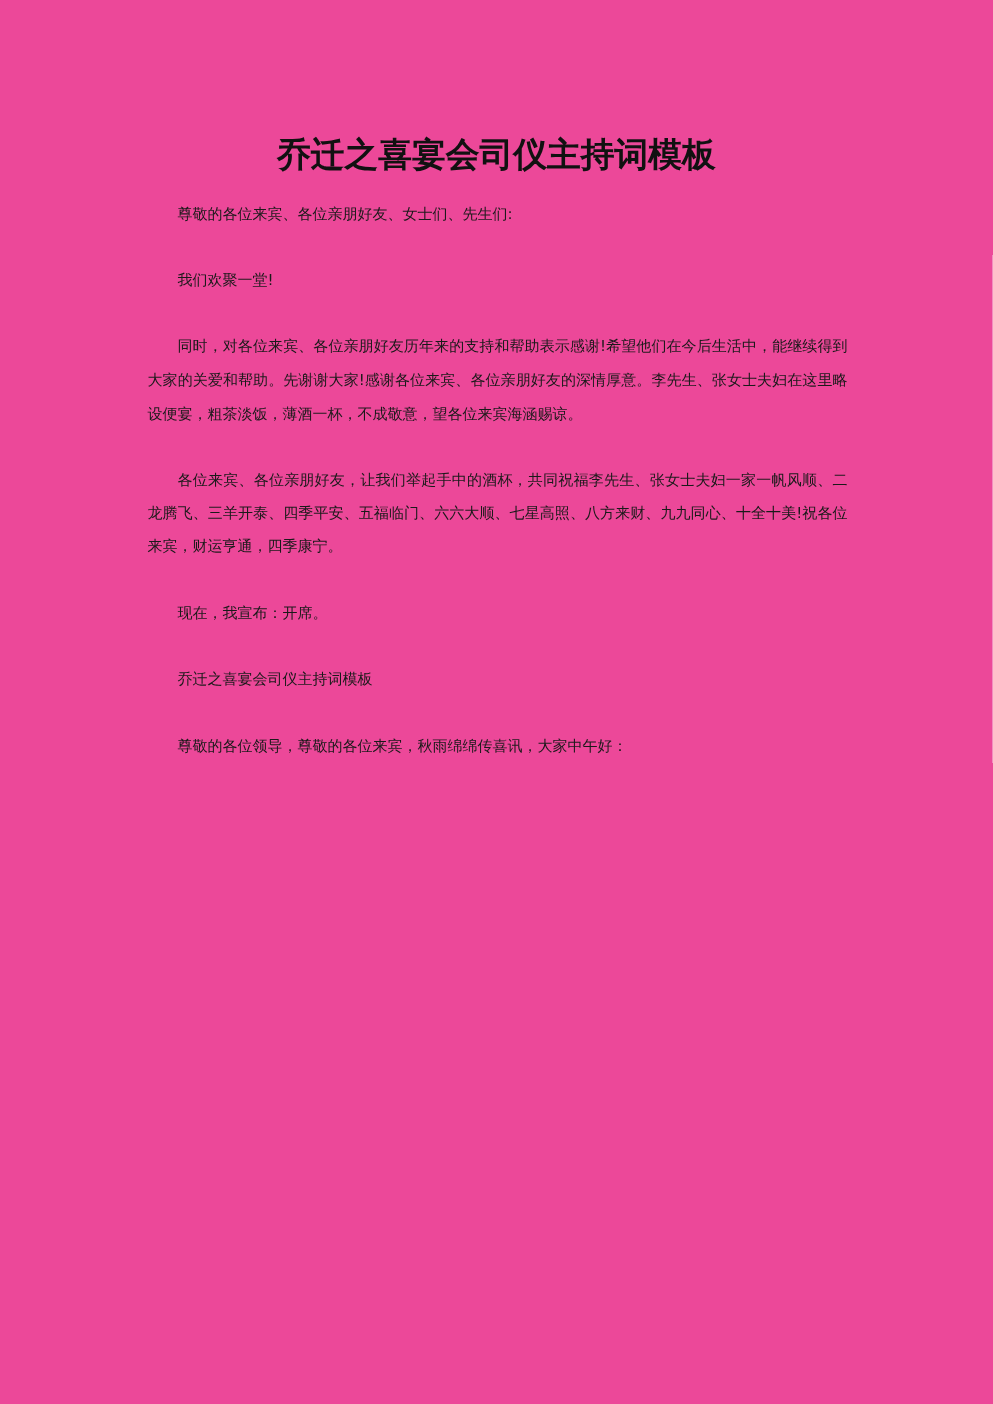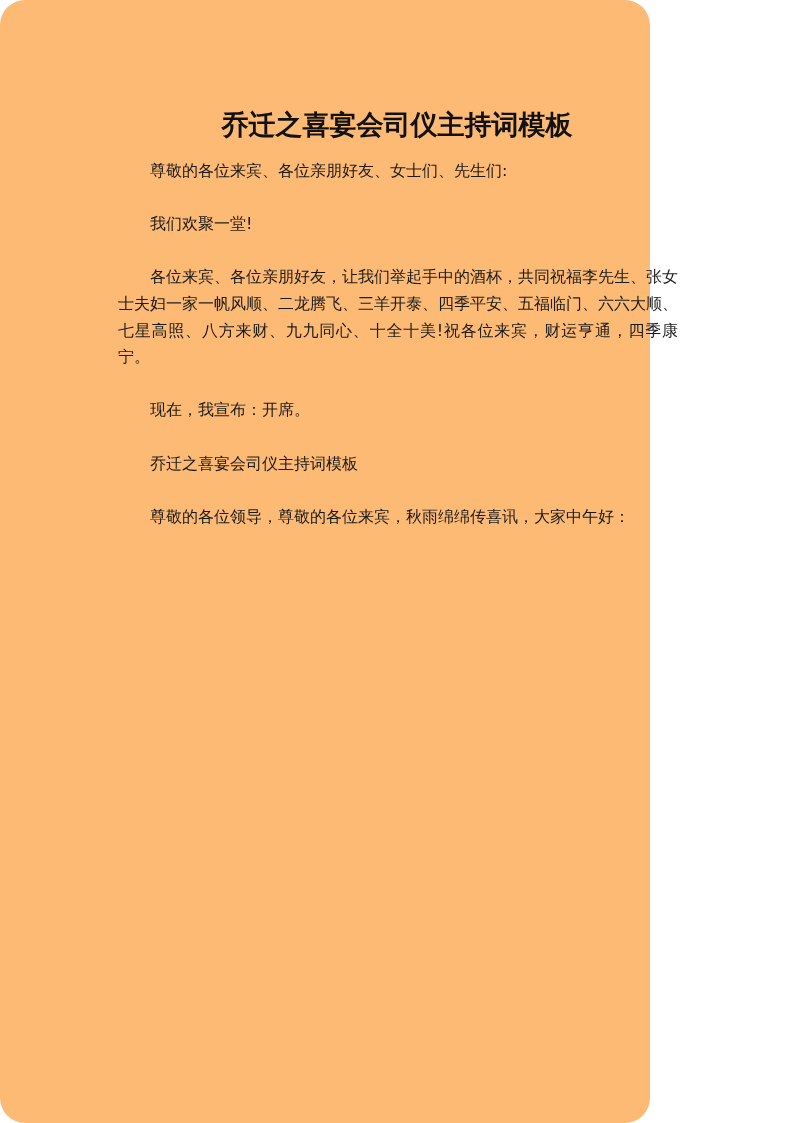--- a/index.html
+++ b/index.html
@@ -12,60 +12,60 @@
     height: 1123px;
     position: relative;
     overflow: hidden;
     font-family: "DejaVu Sans", "Liberation Sans", sans-serif;
     color: #1a1a1a;
   }
   .page {
     position: absolute;
     left: 0;
     top: 0;
-    width: 650px;
+    width: 794px;
     height: 1123px;
-    background: #fdba74;
-    border-radius: 25px;
+    background: #ec4899;
   }
   .title {
     position: absolute;
     left: 0;
     width: 794px;
     top: 108px;
     text-align: center;
     font-size: 27px;
     font-weight: bold;
     line-height: 34px;
     color: #111111;
     letter-spacing: 0px;
   }
   .body-text {
     position: absolute;
     left: 118px;
     top: 158px;
     width: 560px;
-    font-size: 16px;
+    font-size: 12px;
     line-height: 26.6px;
   }
   .para {
     margin: 0 0 26.6px 0;
     text-indent: 2em;
     text-align: justify;
     text-justify: inter-ideograph;
     word-break: break-all;
   }
 </style>
 </head>
 <body>
 
 <div class="page">
   <div class="title">乔迁之喜宴会司仪主持词模板</div>
 
   <div class="body-text">
     <p class="para">尊敬的各位来宾、各位亲朋好友、女士们、先生们:</p>
     <p class="para">我们欢聚一堂!</p>
+    <p class="para">同时，对各位来宾、各位亲朋好友历年来的支持和帮助表示感谢!希望他们在今后生活中，能继续得到大家的关爱和帮助。先谢谢大家!感谢各位来宾、各位亲朋好友的深情厚意。李先生、张女士夫妇在这里略设便宴，粗茶淡饭，薄酒一杯，不成敬意，望各位来宾海涵赐谅。</p>
     <p class="para">各位来宾、各位亲朋好友，让我们举起手中的酒杯，共同祝福李先生、张女士夫妇一家一帆风顺、二龙腾飞、三羊开泰、四季平安、五福临门、六六大顺、七星高照、八方来财、九九同心、十全十美!祝各位来宾，财运亨通，四季康宁。</p>
     <p class="para">现在，我宣布：开席。</p>
     <p class="para">乔迁之喜宴会司仪主持词模板</p>
     <p class="para">尊敬的各位领导，尊敬的各位来宾，秋雨绵绵传喜讯，大家中午好：</p>
   </div>
 </div>
 
 </body></html>

